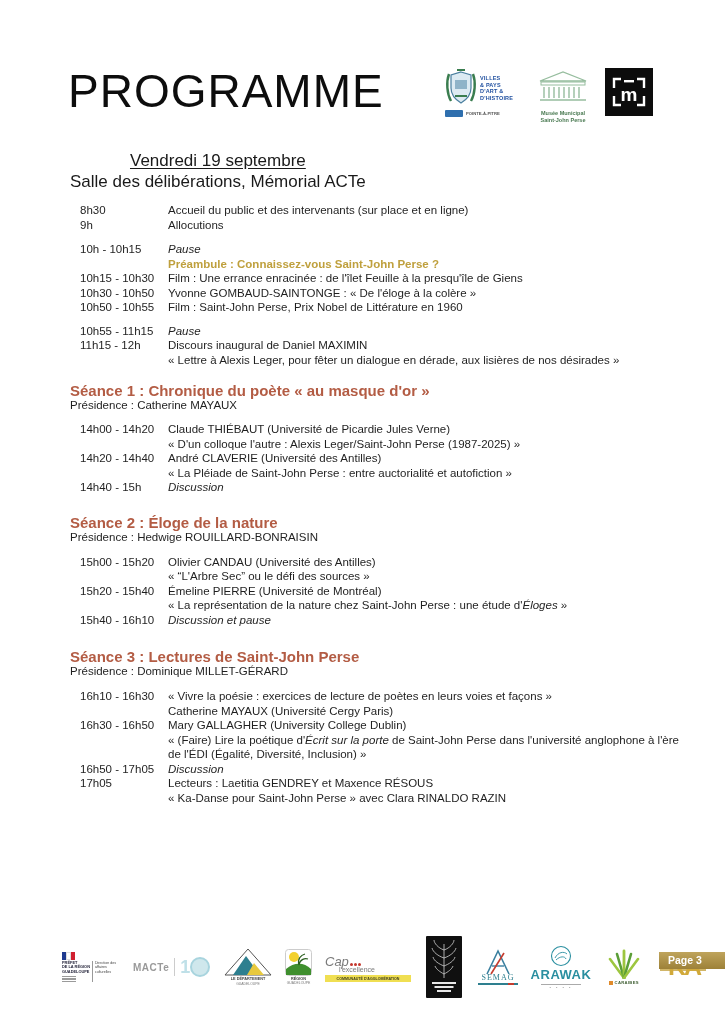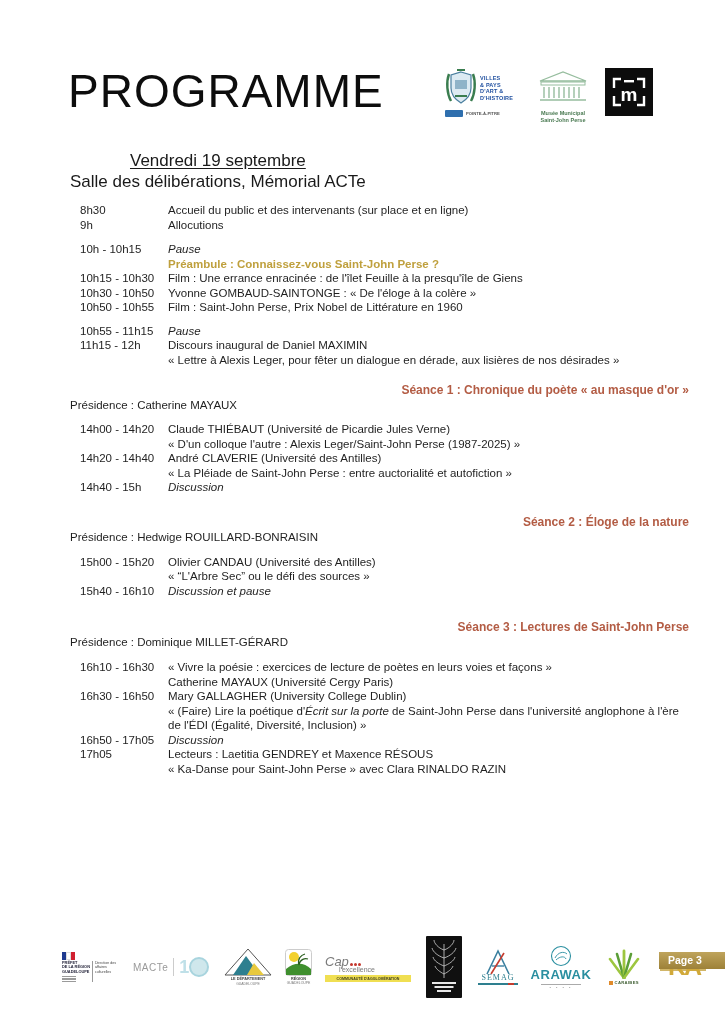--- a/index.html
+++ b/index.html
@@ -23,41 +23,41 @@
   .date-block{position:absolute;left:70px;top:150px;font-size:17px;line-height:21px;color:#1a1a1a;}
   .date-block .date{text-decoration:underline;text-underline-offset:2px;text-align:center;}
   
   .schedule{position:absolute;left:0;top:203px;right:36px;font-size:11.5px;line-height:14.5px;}
   .row{display:flex;position:relative;}
   .row.hl::before{content:"";position:absolute;left:0;top:0;height:14px;width:395px;z-index:-1;
        background:linear-gradient(90deg,#e6e6e6 0%,#ededed 55%,rgba(240,240,240,0) 100%);}
   .row .time{width:88px;margin-left:80px;flex:none;}
   .row .time.it{}
   .row .content{flex:1;}
-  .sec-head{margin-left:70px;font-weight:bold;font-size:12px;color:#b35c44;line-height:15px;text-align:right;}
+  .sec-head{margin-left:70px;font-weight:bold;font-size:15px;color:#b35c44;line-height:15px;}
   .sec-pres{margin-left:70px;font-size:11.5px;line-height:15px;}
   span.b{font-weight:normal;}
   span.i{font-style:italic;}
   span.g{font-weight:bold;color:#bfa03d;}
   
   .footer{position:absolute;left:0;right:0;top:936px;height:80px;}
   .footer-logos{position:absolute;left:62px;top:0;display:flex;align-items:center;gap:13px;}
   .flogo{flex:none;display:flex;flex-direction:column;align-items:center;}
   
   .logo-prefet{width:58px;align-items:flex-start;}
   .prefet-flag{display:flex;width:13px;height:8px;margin-bottom:1px;}
   .prefet-flag i{flex:1;}
   .prefet-cols{display:flex;gap:2px;}
   .prefet-left div{font-size:3.9px;font-weight:bold;color:#24243a;line-height:4.6px;}
   .prefet-div{width:1px;background:#999;}
   .prefet-right div{font-size:3.6px;color:#444;line-height:4.4px;}
   .micro-lines i{display:block;height:1.2px;background:#9a9a9a;margin-top:1.4px;}
   
   .logo-macte{flex-direction:row;align-items:center;gap:5px;width:78px;}
-  .macte-name{font-size:10px;font-weight:normal;color:#9a9a9a;letter-spacing:.5px;}
+  .macte-name{font-size:10px;font-weight:bold;color:#9a9a9a;letter-spacing:.5px;}
   .macte-div{width:1px;height:18px;background:#ccc;}
   .macte-10{display:flex;align-items:center;}
   .macte-1{font-size:18px;font-weight:bold;color:#bfe0e8;}
   .macte-0{width:16px;height:16px;border-radius:50%;background:#cfe7ec;border:2px solid #a8d4de;}
   
   .flabel{font-size:3.8px;font-weight:bold;color:#444;line-height:4.6px;text-align:center;margin-top:1px;}
   .flabel2{font-size:3.4px;color:#777;text-align:center;line-height:4px;}
   
   .logo-cap{width:88px;align-items:flex-start;}
   .cap-script{font-family:Liberation Sans, sans-serif;font-style:italic;color:#7a7a7a;font-size:13px;line-height:12px;}
@@ -245,20 +245,27 @@
     <div class="sec-head">Séance 2 : Éloge de la nature</div>
     <div class="sec-pres"><span>Présidence : </span><span class="b">Hedwige ROUILLARD-BONRAISIN</span></div>
     <div style="height: 10px;"></div>
     <div class="row">
       <div class="time">15h00 - 15h20</div>
       <div class="content">
         <div><span class="b">Olivier CANDAU</span><span> (Université des Antilles)</span></div>
         <div><span>« “L'Arbre Sec” ou le défi des sources »</span></div>
       </div>
     </div>
+    <div class="row">
+      <div class="time">15h20 - 15h40</div>
+      <div class="content">
+        <div><span class="b">Émeline PIERRE</span><span> (Université de Montréal)</span></div>
+        <div><span>« La représentation de la nature chez Saint-John Perse : une étude d'</span><span class="i">Éloges</span><span> »</span></div>
+      </div>
+    </div>
     <div class="row hl">
       <div class="time it">15h40 - 16h10</div>
       <div class="content">
         <div><span class="i">Discussion et pause</span></div>
       </div>
     </div>
     <div style="height: 22px;"></div>
     <div class="sec-head">Séance 3 : Lectures de Saint-John Perse</div>
     <div class="sec-pres"><span>Présidence : </span><span class="b">Dominique MILLET-GÉRARD</span></div>
     <div style="height: 10px;"></div>

